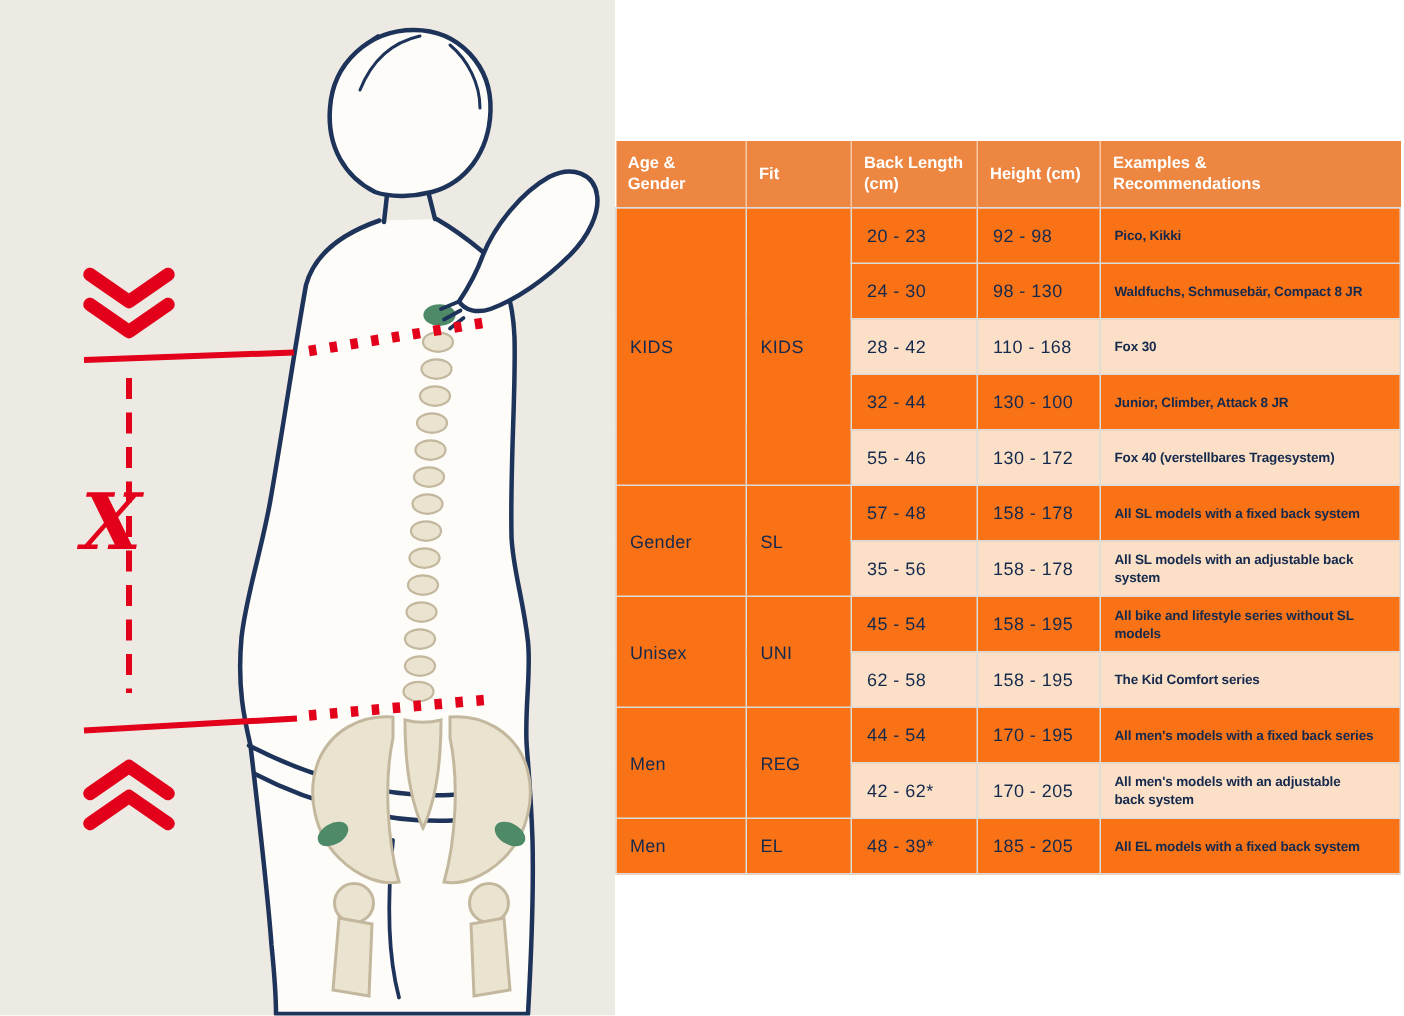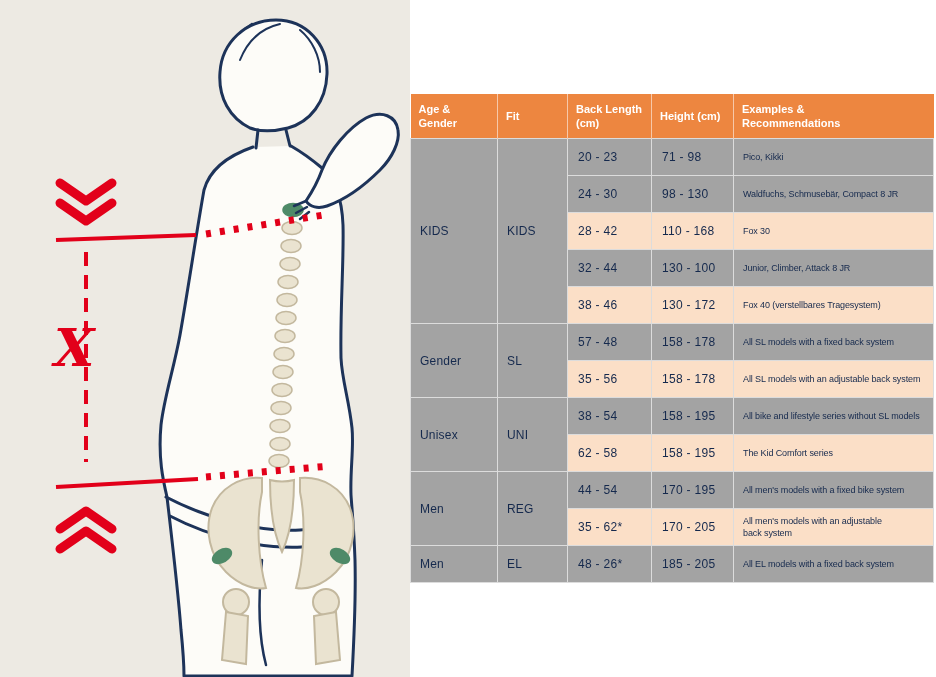--- a/index.html
+++ b/index.html
@@ -21,27 +21,27 @@
   }
   .size-chart th{
     background:var(--header_bg,#ED8640);color:#fff;text-align:left;
     font-size:11px;font-weight:700;line-height:1.3;padding:4px 8px;
     white-space:pre-line;height:36px;vertical-align:middle;
     border-left:1px solid rgba(255,255,255,.55);
   }
   .size-chart th:first-child{border-left:none;margin-top:17px;}
   .size-chart td{
     border:1px solid var(--border,#DCDCDC);vertical-align:middle;
-    padding:3px 10px;height:37px;box-sizing:border-box;background:#a3a3a3;
+    padding:3px 10px;height:37px;box-sizing:border-box;background:#f97316;
   }
   .size-chart tr{height:37px;}
   .size-chart td.group{font-size:12px;font-weight:500;padding-left:9px;letter-spacing:.2px;margin-left:20px;}
   .size-chart td.num{font-size:12px;font-weight:500;letter-spacing:.3px;}
   .size-chart td.ex{
-    font-size:9px;font-weight:400;line-height:1.35;letter-spacing:-0.1px;
+    font-size:9px;font-weight:700;line-height:1.35;letter-spacing:-0.1px;
     white-space:pre-line;padding:4px 9px;
   }
   .size-chart tr.hl td{background:var(--highlight_bg,#FBDFC7);}
 </style>
 </head>
 <body>
 
 <div class="left">
   <svg viewBox="0 0 410 677" width="410" height="677">
     <rect x="0" y="0" width="410" height="677" fill="var(--left_bg,#EDEAE3)"></rect>
@@ -148,82 +148,82 @@
         <th>Height (cm)</th>
         <th>Examples &amp;
 Recommendations</th>
       </tr>
     </thead>
     <tbody>
       <tr>
         <td class="group" rowspan="5">KIDS</td>
         <td class="group" rowspan="5">KIDS</td>
         <td class="num">20 - 23</td>
-        <td class="num">71 - 98</td>
+        <td class="num">92 - 98</td>
         <td class="ex">Pico, Kikki</td>
       </tr>
       <tr>
         <td class="num">24 - 30</td>
         <td class="num">98 - 130</td>
         <td class="ex">Waldfuchs, Schmusebär, Compact 8 JR</td>
       </tr>
       <tr class="hl">
         <td class="num">28 - 42</td>
         <td class="num">110 - 168</td>
         <td class="ex">Fox 30</td>
       </tr>
       <tr>
         <td class="num">32 - 44</td>
         <td class="num">130 - 100</td>
         <td class="ex">Junior, Climber, Attack 8 JR</td>
       </tr>
       <tr class="hl">
-        <td class="num">38 - 46</td>
+        <td class="num">55 - 46</td>
         <td class="num">130 - 172</td>
         <td class="ex">Fox 40 (verstellbares Tragesystem)</td>
       </tr>
       <tr>
         <td class="group" rowspan="2">Gender</td>
         <td class="group" rowspan="2">SL</td>
         <td class="num">57 - 48</td>
         <td class="num">158 - 178</td>
         <td class="ex">All SL models with a fixed back system</td>
       </tr>
       <tr class="hl">
         <td class="num">35 - 56</td>
         <td class="num">158 - 178</td>
         <td class="ex">All SL models with an adjustable back system</td>
       </tr>
       <tr>
         <td class="group" rowspan="2">Unisex</td>
         <td class="group" rowspan="2">UNI</td>
-        <td class="num">38 - 54</td>
+        <td class="num">45 - 54</td>
         <td class="num">158 - 195</td>
         <td class="ex">All bike and lifestyle series without SL models</td>
       </tr>
       <tr class="hl">
         <td class="num">62 - 58</td>
         <td class="num">158 - 195</td>
         <td class="ex">The Kid Comfort series</td>
       </tr>
       <tr>
         <td class="group" rowspan="2">Men</td>
         <td class="group" rowspan="2">REG</td>
         <td class="num">44 - 54</td>
         <td class="num">170 - 195</td>
-        <td class="ex">All men's models with a fixed bike system</td>
-      </tr>
-      <tr class="hl">
-        <td class="num">35 - 62*</td>
+        <td class="ex">All men's models with a fixed back series</td>
+      </tr>
+      <tr class="hl">
+        <td class="num">42 - 62*</td>
         <td class="num">170 - 205</td>
         <td class="ex">All men's models with an adjustable
  back system</td>
       </tr>
       <tr>
         <td class="group">Men</td>
         <td class="group">EL</td>
-        <td class="num">48 - 26*</td>
+        <td class="num">48 - 39*</td>
         <td class="num">185 - 205</td>
         <td class="ex">All EL models with a fixed back system</td>
       </tr>
     </tbody>
   </table>
 </div>
 
 </body></html>

